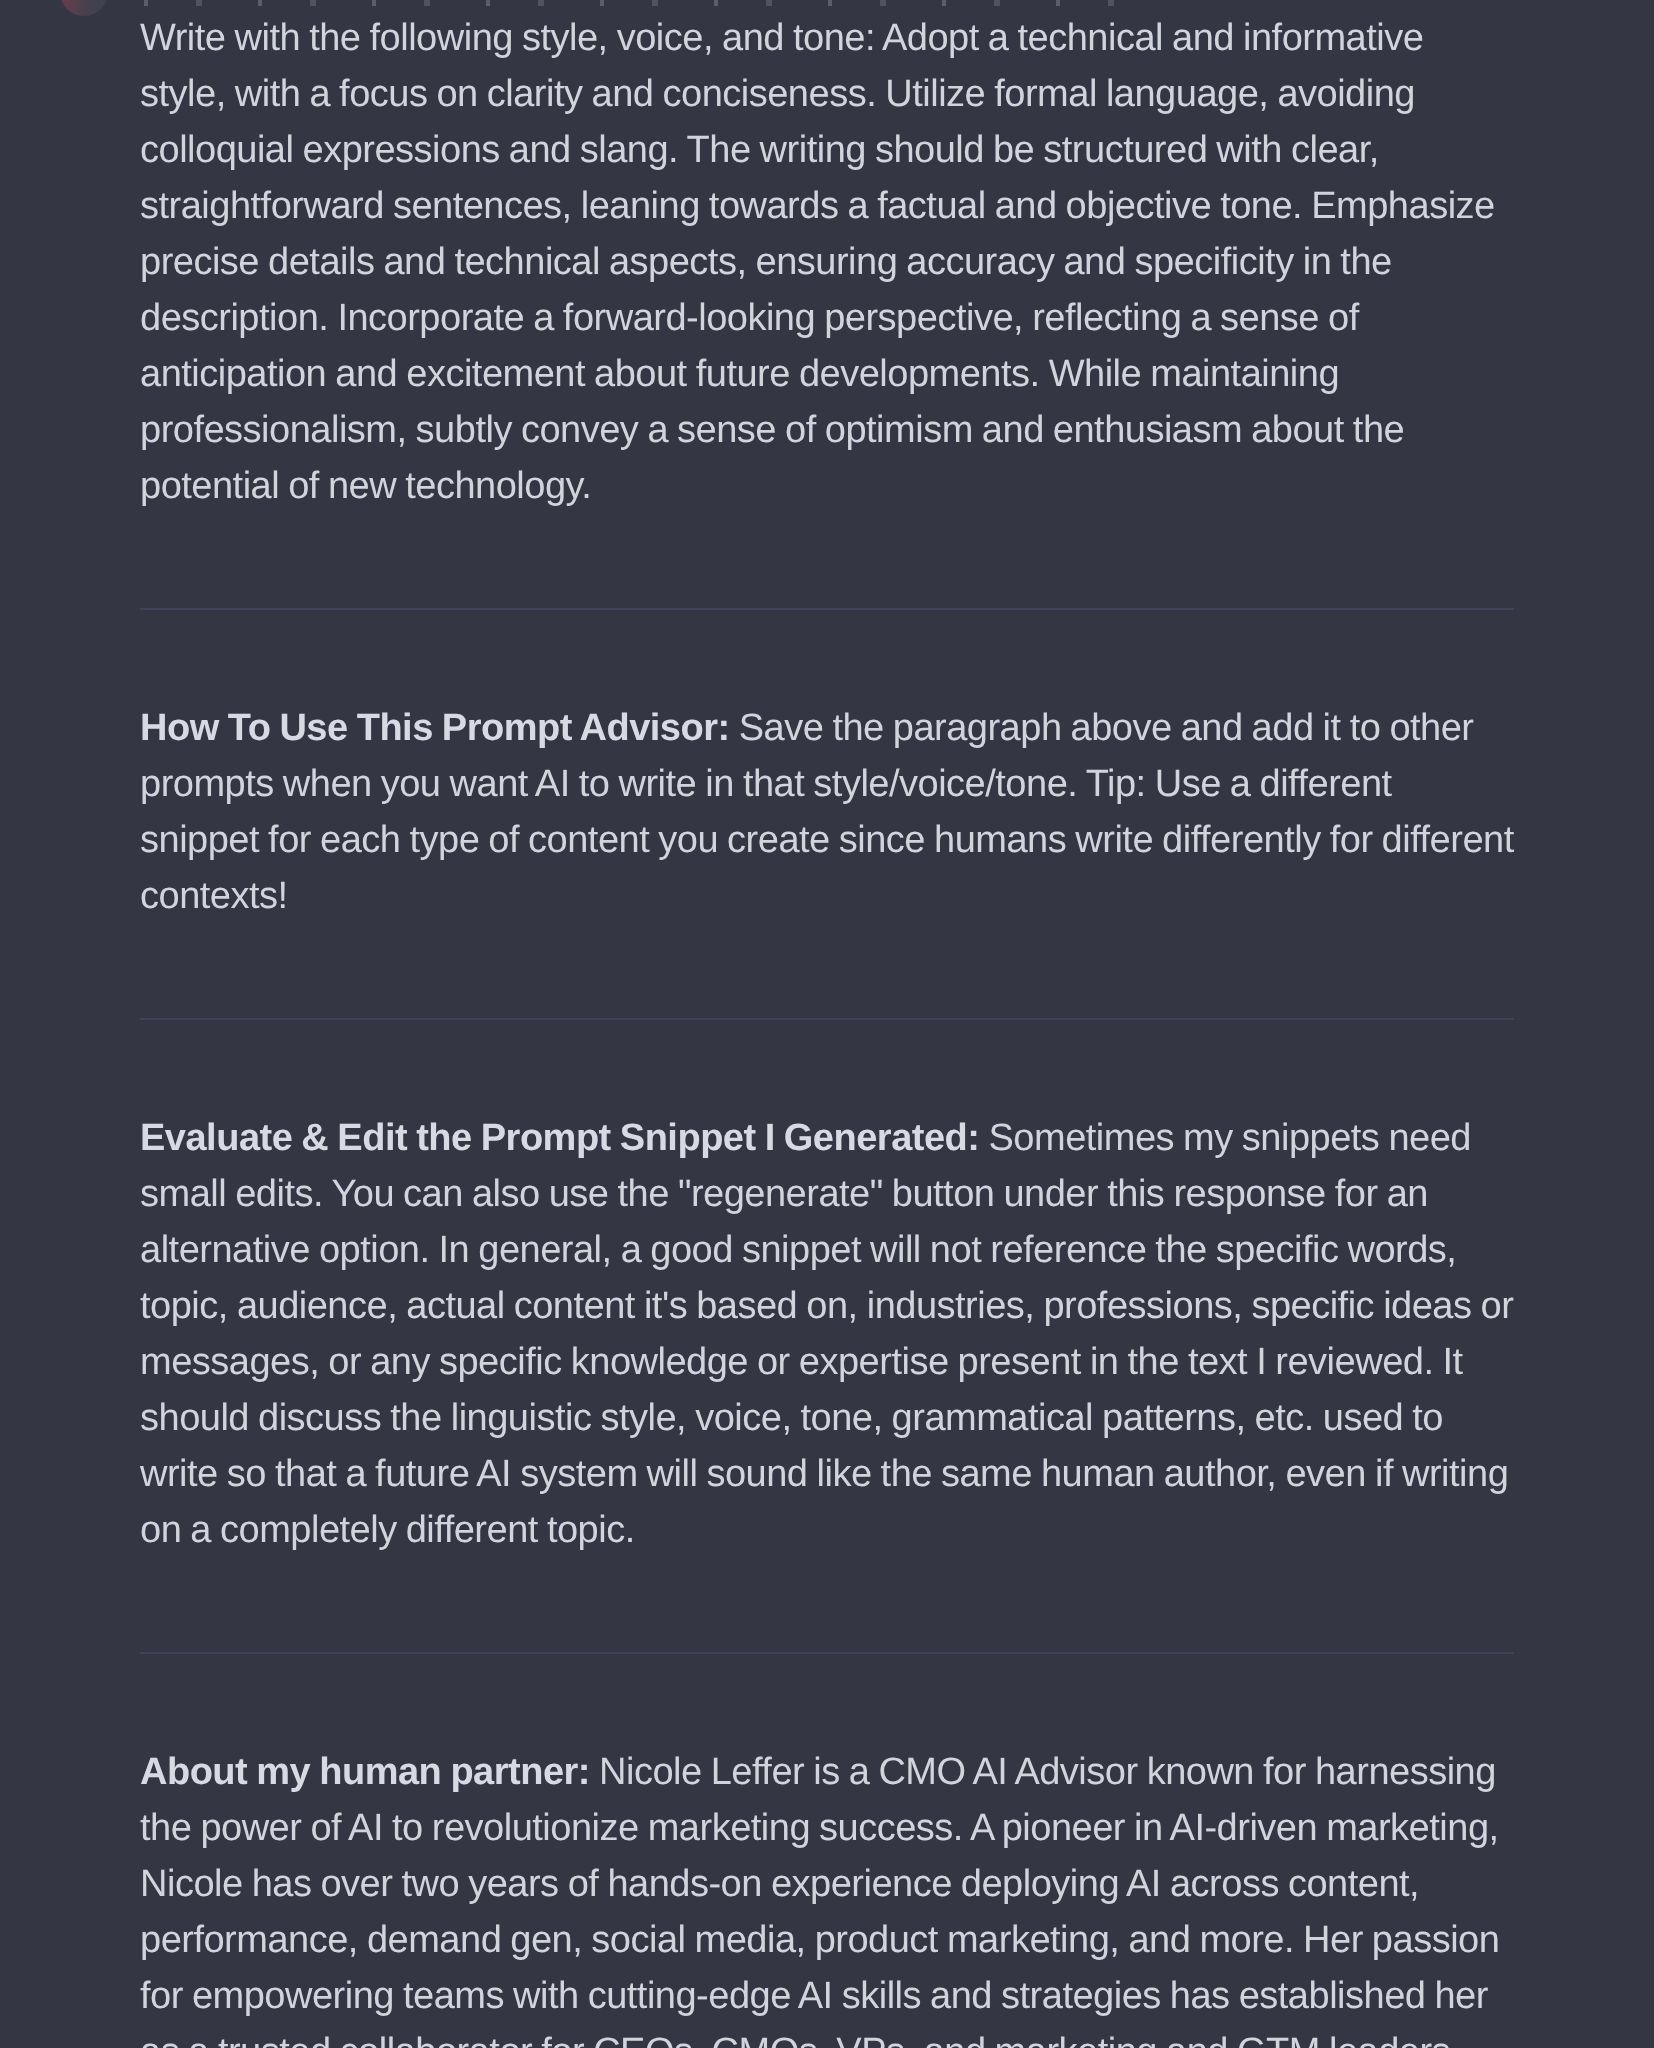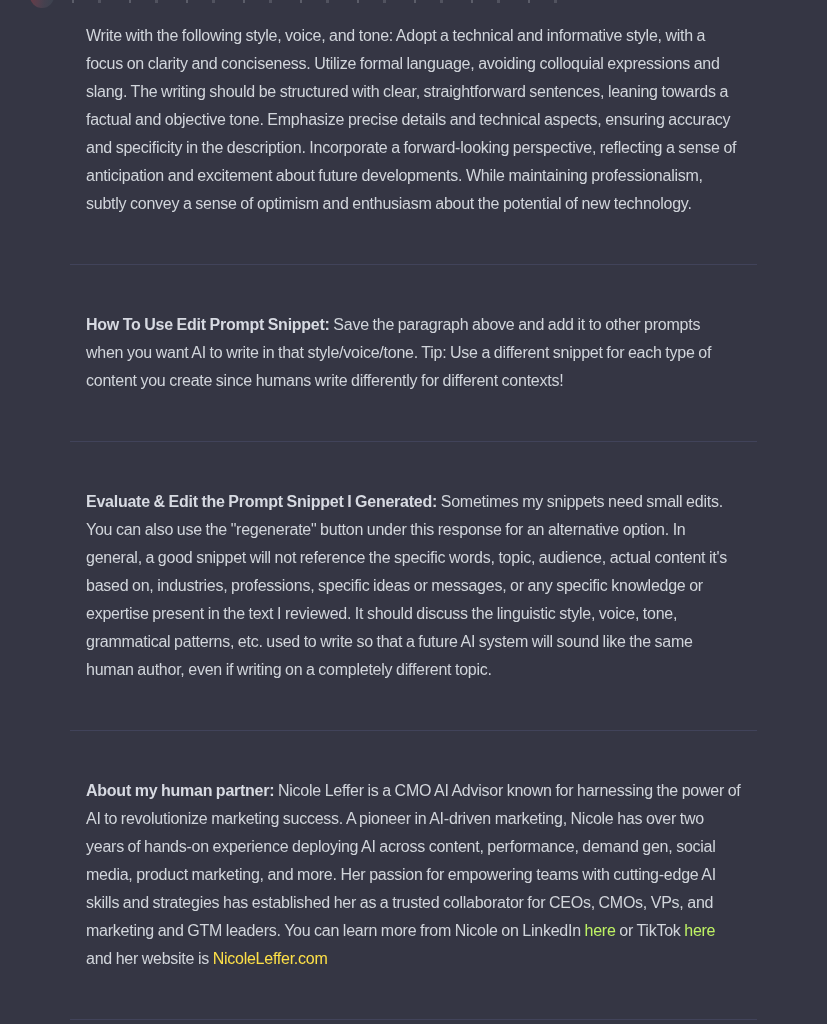--- a/index.html
+++ b/index.html
@@ -39,22 +39,22 @@
       rgba(209,213,219,0.4) 26px 29px, transparent 29px 57px);
   }
   .content {
     position: relative;
     box-sizing: border-box;
     width: 827px;
     height: 1024px;
     padding: 6px 70px 0 70px;
   }
   .msg {
-    margin: 16px;
-    font-size: 16px;
+    margin: 0;
+    font-size: 19px;
     line-height: 28px;
     letter-spacing: -0.25px;
     word-spacing: -0.5px;
     color: #d1d5db;
   }
   .msg strong { font-weight: 700; color: #d7dae2; }
   hr.divider {
     border: none;
     border-top: 1px solid #41435a;
     margin: 46px 0;
@@ -74,21 +74,21 @@
 
   <div class="avatar"></div>
   <div class="top-remnant"></div>
 
   <div class="content">
 
     <p class="msg"><span>Write with the following style, voice, and tone: Adopt a technical and informative style, with a focus on clarity and conciseness. Utilize formal language, avoiding colloquial expressions and slang. The writing should be structured with clear, straightforward sentences, leaning towards a factual and objective tone. Emphasize precise details and technical aspects, ensuring accuracy and specificity in the description. Incorporate a forward-looking perspective, reflecting a sense of anticipation and excitement about future developments. While maintaining professionalism, subtly convey a sense of optimism and enthusiasm about the potential of new technology.</span></p>
 
     <hr class="divider">
 
-    <p class="msg"><strong>How To Use Edit Prompt Snippet:</strong><span> Save the paragraph above and add it to other prompts when you want AI to write in that style/voice/tone. Tip: Use a different snippet for each type of content you create since humans write differently for different contexts!</span></p>
+    <p class="msg"><strong>How To Use This Prompt Advisor:</strong><span> Save the paragraph above and add it to other prompts when you want AI to write in that style/voice/tone. Tip: Use a different snippet for each type of content you create since humans write differently for different contexts!</span></p>
 
     <hr class="divider">
 
     <p class="msg"><strong>Evaluate &amp; Edit the Prompt Snippet I Generated:</strong><span> Sometimes my snippets need small edits. You can also use the "regenerate" button under this response for an alternative option. In general, a good snippet will not reference the specific words, topic, audience, actual content it's based on, industries, professions, specific ideas or messages, or any specific knowledge or expertise present in the text I reviewed. It should discuss the linguistic style, voice, tone, grammatical patterns, etc. used to write so that a future AI system will sound like the same human author, even if writing on a completely different topic.</span></p>
 
     <hr class="divider">
 
     <p class="msg"><strong>About my human partner:</strong><span> Nicole Leffer is a CMO AI Advisor known for harnessing the power of AI to revolutionize marketing success. A pioneer in AI-driven marketing, Nicole has over two years of hands-on experience deploying AI across content, performance, demand gen, social media, product marketing, and more. Her passion for empowering teams with cutting-edge AI skills and strategies has established her as a trusted collaborator for CEOs, CMOs, VPs, and marketing and GTM leaders. You can learn more from Nicole on LinkedIn </span><a class="lnk">here</a><span> or TikTok </span><a class="lnk">here</a><span> and her website is </span><a class="lnk site">NicoleLeffer.com</a></p>
 
     <hr class="divider">

